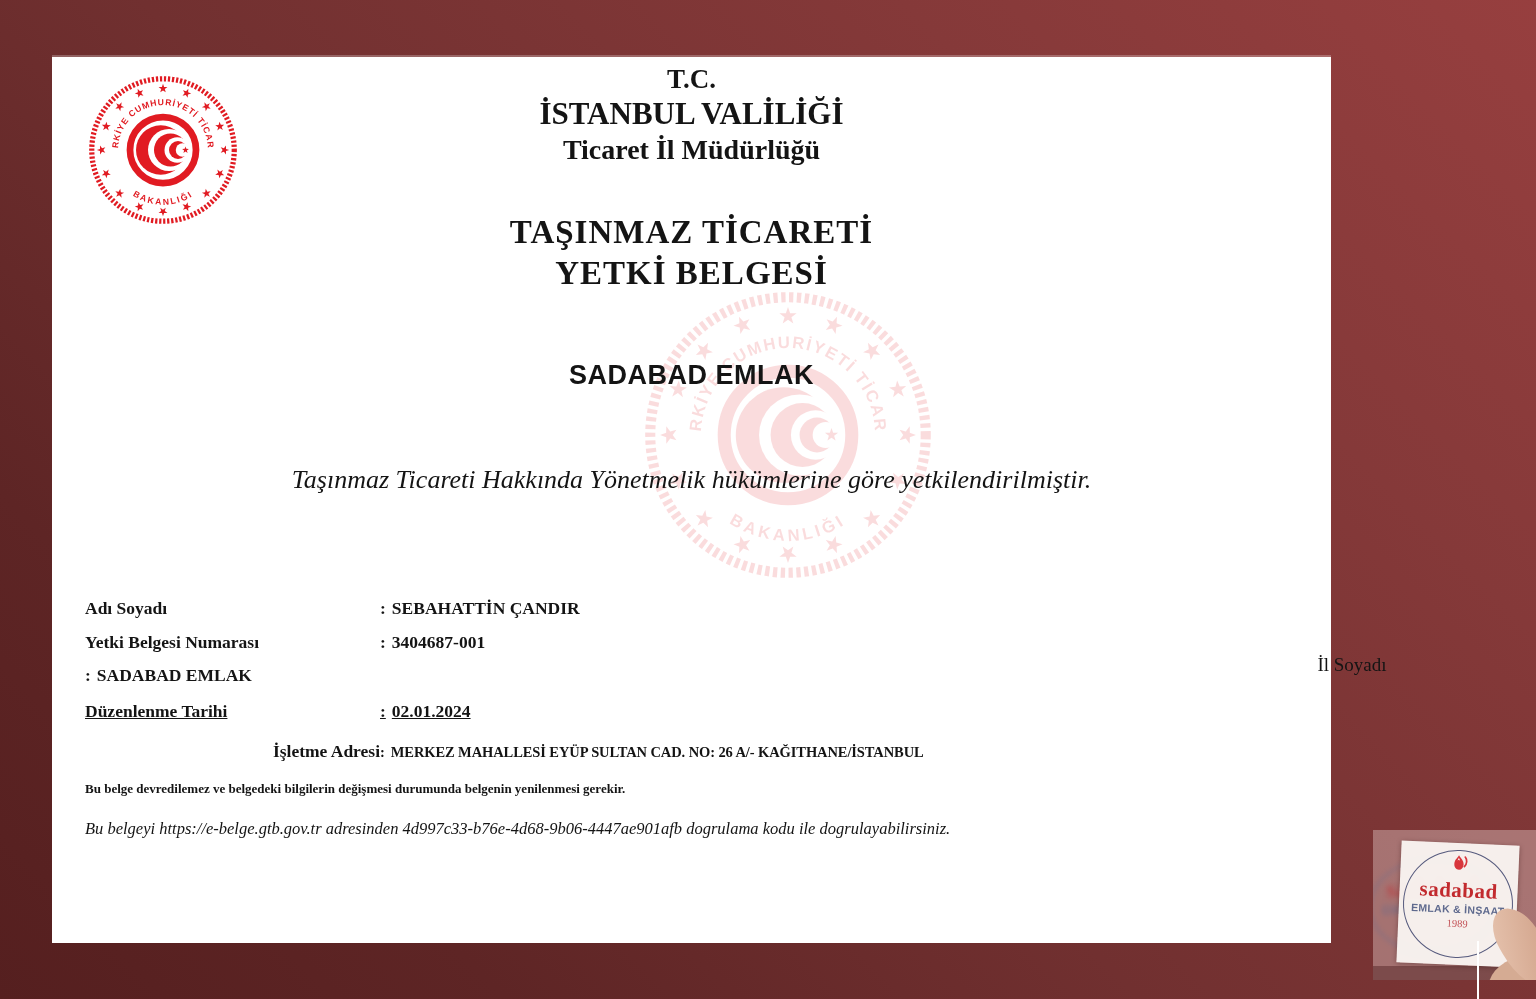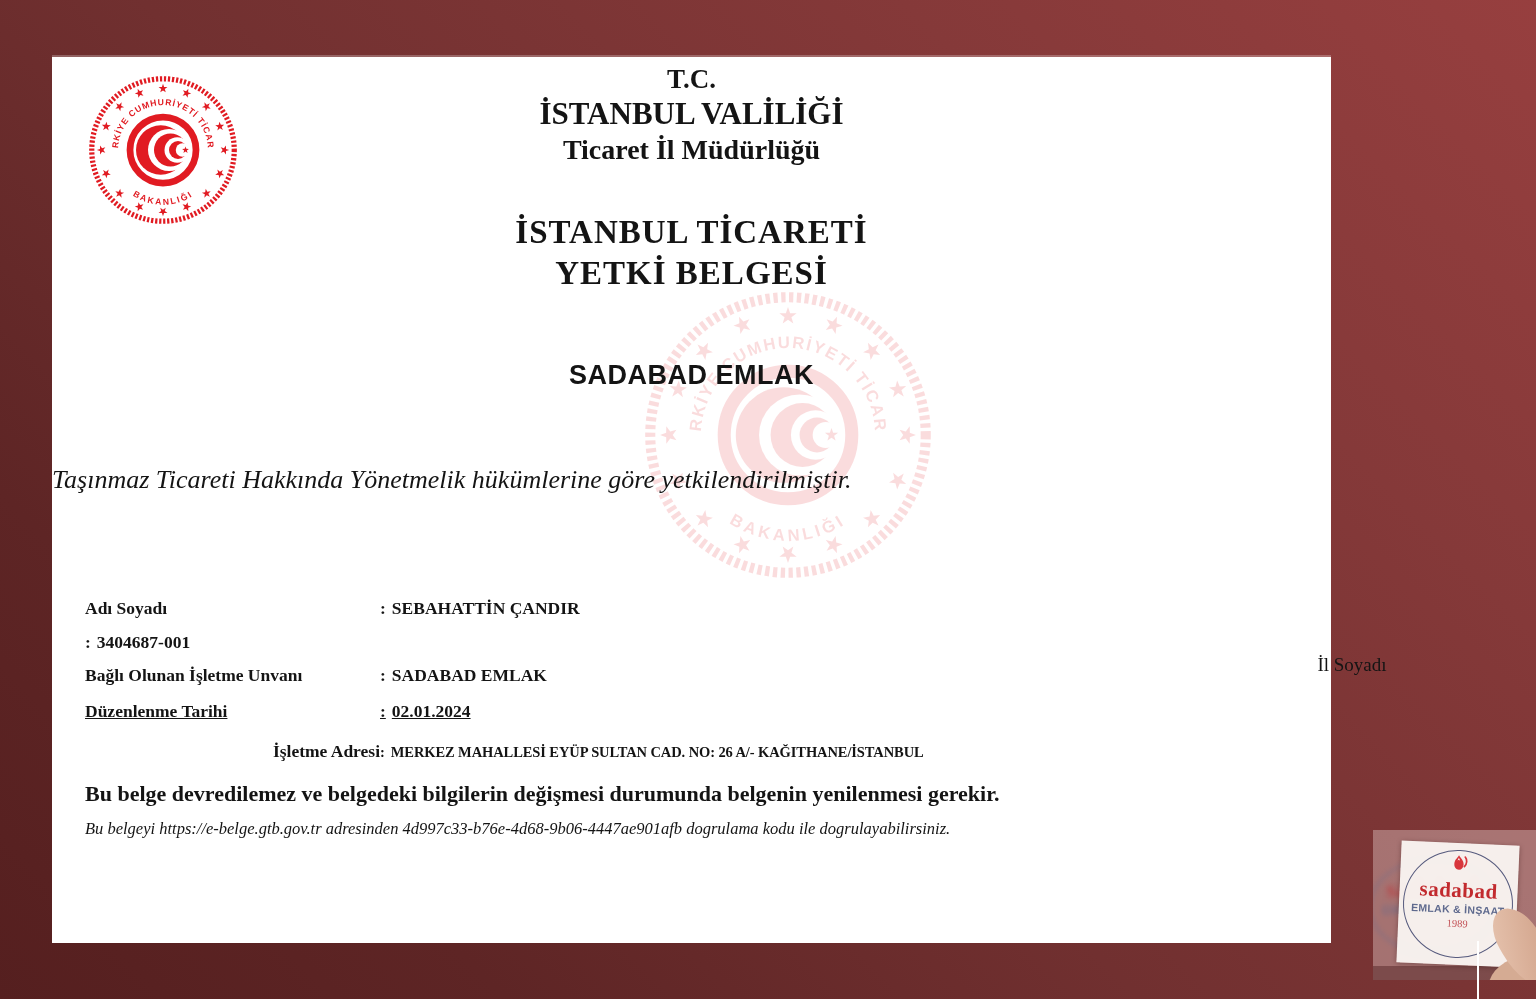--- a/index.html
+++ b/index.html
@@ -31,39 +31,39 @@
 
   .doc-title { position:absolute; top:155px; left:0; width:100%; text-align:center; font-weight:bold; }
   .doc-title div { font-size:33px; line-height:41px; letter-spacing:1px; }
 
   .business-name {
     position:absolute; top:303px; left:0; width:100%; text-align:center;
     font-family:"Liberation Sans","DejaVu Sans",sans-serif; font-weight:bold; font-size:27px; letter-spacing:.5px;
   }
 
   .statement {
-    position:absolute; top:408px; left:0; width:100%; text-align:left;
+    position:absolute; top:408px; left:0; width:100%; text-align:center;
     font-style:italic; font-size:26px;
   }
 
   .fields { position:absolute; left:33px; top:540px; width:980px; }
   .field-row { display:flex; align-items:baseline; font-weight:bold; font-size:17.5px; line-height:22px; }
   .field-row + .field-row { margin-top:12px; }
   .field-row.r3 { margin-top:11px; }
   .field-row.r4 { margin-top:14px;text-decoration:underline; }
   .field-row.r5 { margin-top:18px;text-align:right; }
   .field-label { width:295px; flex:none; }
   .field-colon { margin-right:6px; }
   .field-row.r5 .field-colon, .field-row.r5 .field-value { font-size:14.5px; letter-spacing:-.1px; }
 
   .signatory { position:absolute; left:1130px; top:588px; width:340px; text-align:center; }
   .signatory-name { font-size:21.5px; line-height:26px; }
   .signatory-title { font-size:19px; line-height:24px; margin-top:8px; }
 
-  .note-bold { position:absolute; left:33px; top:724px; font-weight:bold; font-size:22px; }
+  .note-bold { position:absolute; left:33px; top:724px; font-weight:bold; font-size:13px; }
   .note-italic { position:absolute; left:33px; top:762px; font-style:italic; font-size:16.5px; }
 
   
   .corner-photo {
     position:absolute; left:1373px; top:830px; width:163px; height:150px; overflow:hidden;
     background:rgba(255,244,240,.33);
   }
   .photo-table { position:absolute; left:0; bottom:0; width:100%; height:14px; background:rgba(75,28,28,.45); }
   .ghost-logo {
     position:absolute; left:-4px; top:28px; width:128px; height:96px; text-align:center;
@@ -161,40 +161,40 @@
         </svg>
     </div>
 
     <div class="header-block">
       <div class="header-tc">T.C.</div>
       <div class="header-authority">İSTANBUL VALİLİĞİ</div>
       <div class="header-directorate">Ticaret İl Müdürlüğü</div>
     </div>
 
     <div class="doc-title">
-      <div>İSTANBUL TİCARETİ</div>
+      <div>TAŞINMAZ TİCARETİ</div>
       <div>YETKİ BELGESİ</div>
     </div>
 
     <div class="business-name">SADABAD EMLAK</div>
 
     <div class="statement">Taşınmaz Ticareti Hakkında Yönetmelik hükümlerine göre yetkilendirilmiştir.</div>
 
     <div class="fields">
       <div class="field-row">
         <span class="field-label">Adı Soyadı</span>
         <span class="field-colon">:</span>
         <span class="field-value">SEBAHATTİN ÇANDIR</span>
       </div>
       <div class="field-row r2">
+        <span class="field-label">Yetki Belgesi Numarası</span>
         <span class="field-colon">:</span>
         <span class="field-value">3404687-001</span>
       </div>
       <div class="field-row r3">
-        <span class="field-label">Bağlı Olunan İşletme Unvanı</span>
         <span class="field-colon">:</span>
         <span class="field-value">SADABAD EMLAK</span>
       </div>
       <div class="field-row r4">
         <span class="field-label">Düzenlenme Tarihi</span>
         <span class="field-colon">:</span>
         <span class="field-value">02.01.2024</span>
       </div>
       <div class="field-row r5">
         <span class="field-label">İşletme Adresi</span>

